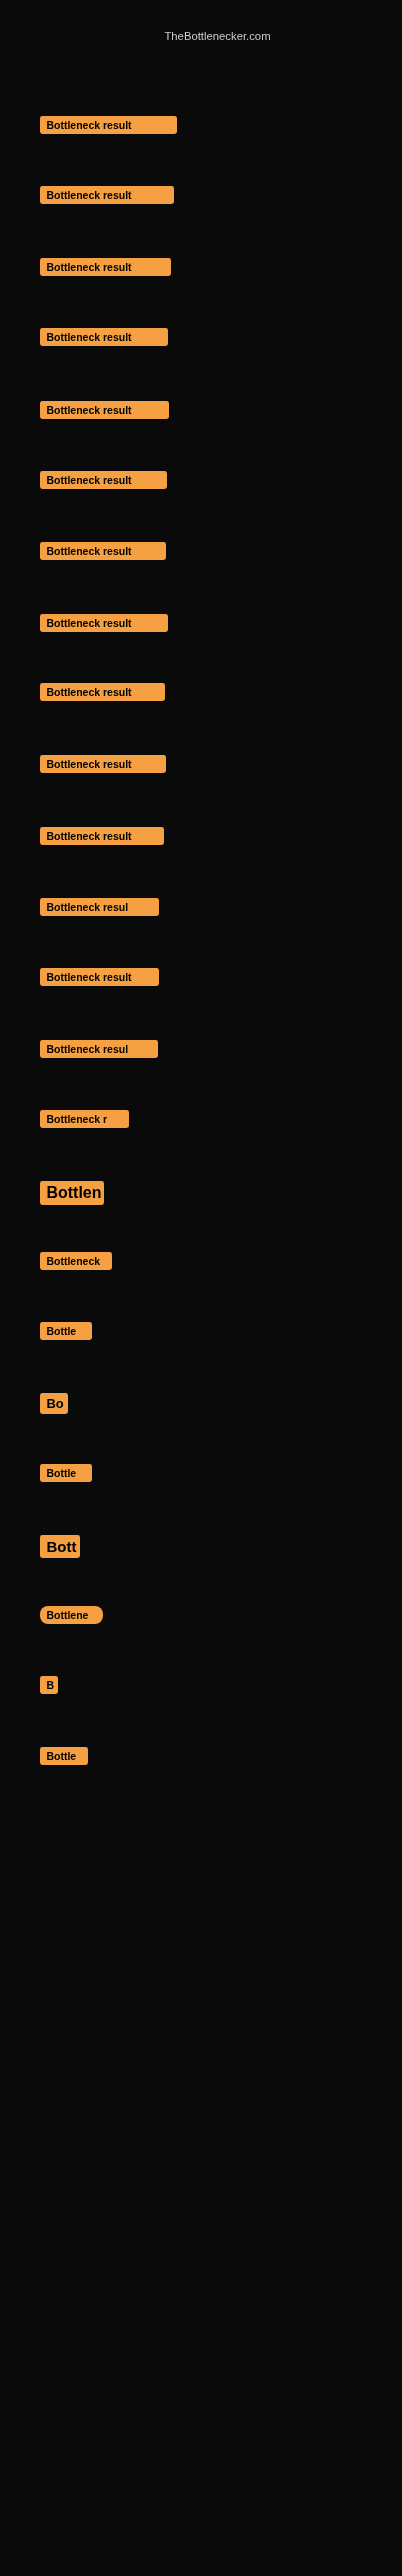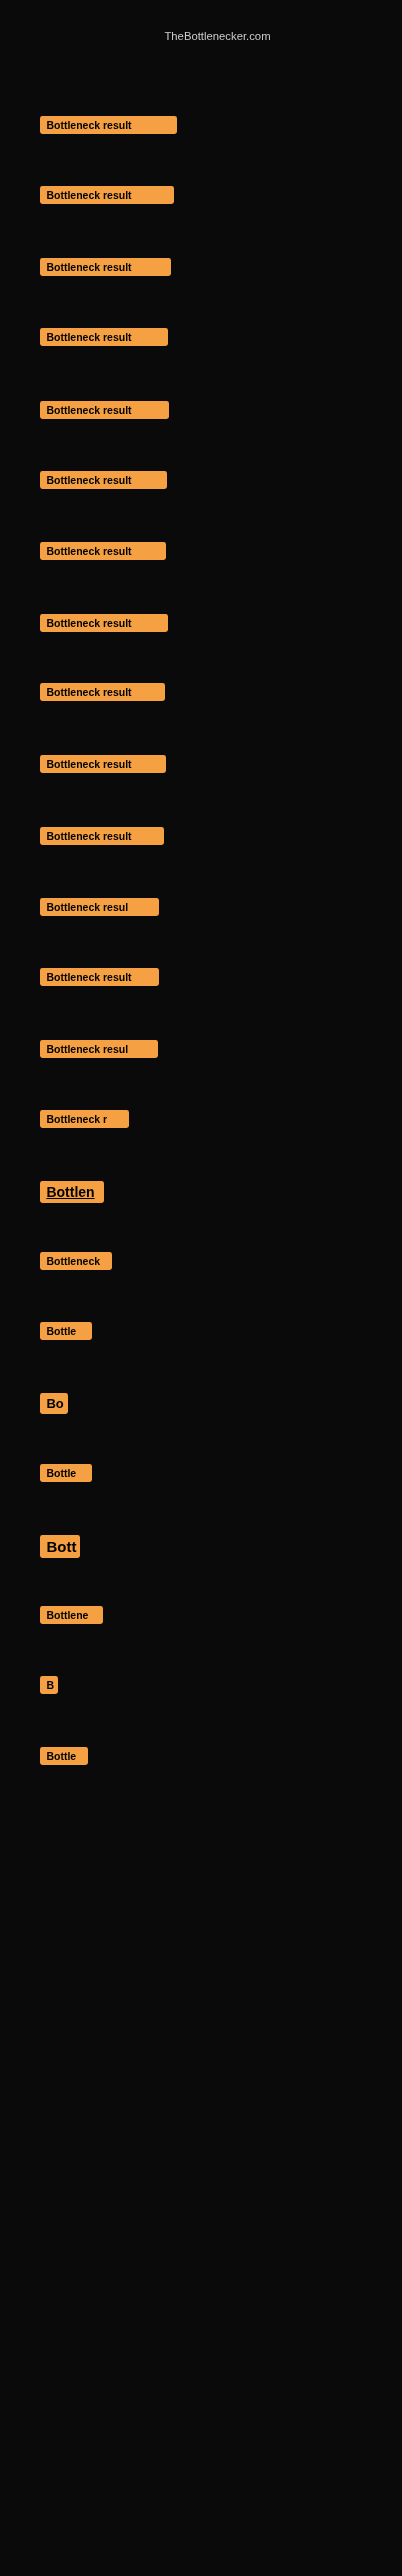--- a/index.html
+++ b/index.html
@@ -54,23 +54,23 @@
     <div class="badge-container" style="top: 401px; left: 0px;"><div class="bottleneck-badge" style="max-width: 127px; width: 127px; font-size: 10.5px;">Bottleneck result</div></div>
     <div class="badge-container" style="top: 472px; left: 0px;"><div class="bottleneck-badge" style="max-width: 126px; width: 126px; font-size: 10.5px;">Bottleneck result</div></div>
     <div class="badge-container" style="top: 544px; left: 0px;"><div class="bottleneck-badge" style="max-width: 128px; width: 128px; font-size: 10.5px;">Bottleneck result</div></div>
     <div class="badge-container" style="top: 613px; left: 0px;"><div class="bottleneck-badge" style="max-width: 125px; width: 125px; font-size: 10.5px;">Bottleneck result</div></div>
     <div class="badge-container" style="top: 685px; left: 0px;"><div class="bottleneck-badge" style="max-width: 126px; width: 126px; font-size: 10.5px;">Bottleneck result</div></div>
     <div class="badge-container" style="top: 757px; left: 0px;"><div class="bottleneck-badge" style="max-width: 124px; width: 124px; font-size: 10.5px;">Bottleneck result</div></div>
     <div class="badge-container" style="top: 828px; left: 0px;"><div class="bottleneck-badge" style="max-width: 119px; width: 119px; font-size: 10.5px;">Bottleneck resul</div></div>
     <div class="badge-container" style="top: 898px; left: 0px;"><div class="bottleneck-badge" style="max-width: 119px; width: 119px; font-size: 10.5px;">Bottleneck result</div></div>
     <div class="badge-container" style="top: 970px; left: 0px;"><div class="bottleneck-badge" style="max-width: 118px; width: 118px; font-size: 10.5px;">Bottleneck resul</div></div>
     <div class="badge-container" style="top: 1040px; left: 0px;"><div class="bottleneck-badge" style="max-width: 89px; width: 113px; font-size: 10.5px;">Bottleneck r</div></div>
-    <div class="badge-container" style="top: 1111px; left: 0px;"><div class="bottleneck-badge" style="max-width: 64px; width: 72px; font-size: 14px; text-decoration: underline;">Bottlen</div></div>
+    <div class="badge-container" style="top: 1111px; left: 0px;"><div class="bottleneck-badge" style="max-width: 64px; width: 72px; font-size: 16px;">Bottlen</div></div>
     <div class="badge-container" style="top: 1182px; left: 0px;"><div class="bottleneck-badge" style="max-width: 72px; width: 93px; font-size: 10.5px;">Bottleneck</div></div>
     <div class="badge-container" style="top: 1252px; left: 0px;"><div class="bottleneck-badge" style="max-width: 52px; width: 52px; font-size: 10.5px;">Bottle</div></div>
     <div class="badge-container" style="top: 1323px; left: 0px;"><div class="bottleneck-badge" style="max-width: 28px; width: 28px; font-size: 13px;">Bo</div></div>
     <div class="badge-container" style="top: 1394px; left: 0px;"><div class="bottleneck-badge" style="max-width: 52px; width: 52px; font-size: 10.5px;">Bottle</div></div>
     <div class="badge-container" style="top: 1465px; left: 0px;"><div class="bottleneck-badge" style="max-width: 40px; width: 40px; font-size: 15px;">Bott</div></div>
-    <div class="badge-container" style="top: 1536px; left: 0px;"><div class="bottleneck-badge" style="max-width: 63px; width: 63px; font-size: 10.5px;">Bottlene</div></div>
+    <div class="badge-container" style="top: 1536px; left: 0px;"><div class="bottleneck-badge" style="max-width: 63px; width: 63px; font-size: 10.5px; border-radius: 8px;">Bottlene</div></div>
     <div class="badge-container" style="top: 1606px; left: 0px;"><div class="bottleneck-badge" style="max-width: 17.7px; width: 17.7px; font-size: 10.5px;">B</div></div>
     <div class="badge-container" style="top: 1677px; left: 0px;"><div class="bottleneck-badge" style="max-width: 48px; width: 48px; font-size: 10.5px;">Bottle</div></div>
   </div>
 
 
 </body></html>

